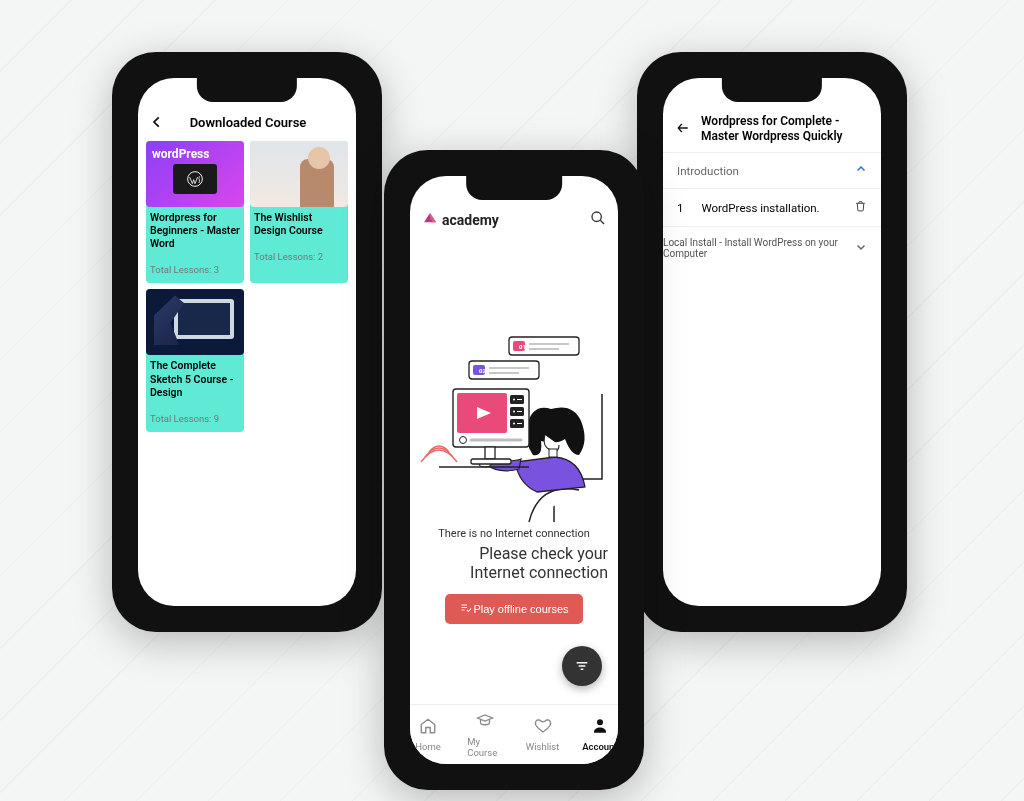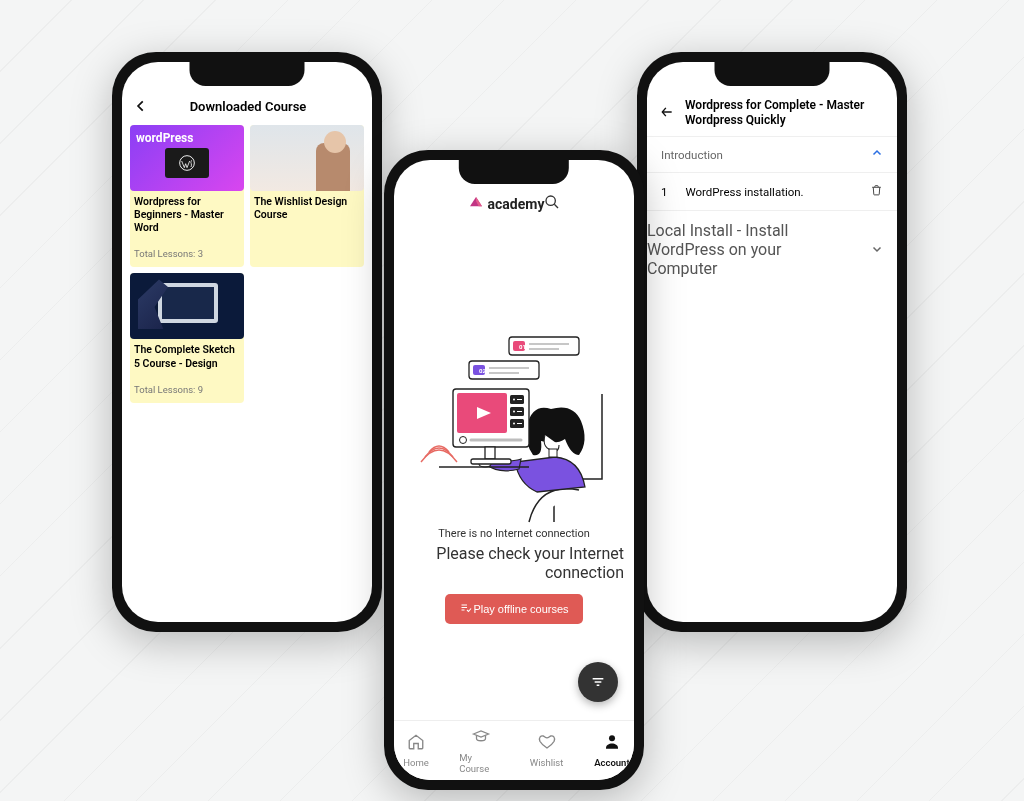--- a/index.html
+++ b/index.html
@@ -21,21 +21,21 @@
       rgba(0,0,0,0.03) 50px,
       rgba(0,0,0,0.03) 51px
     );
     pointer-events: none;
   }
 
   .phone {
     position: absolute;
     background: #111;
     border-radius: 44px;
-    padding: 10px;
+    padding: 26px;
     box-shadow: 0 10px 40px rgba(0,0,0,0.25);
   }
   .phone-inner {
     background: #fff;
     width: 100%;
     height: 100%;
     border-radius: 36px;
     overflow: hidden;
     position: relative;
   }
@@ -52,21 +52,21 @@
     z-index: 50;
   }
 
   
   .phone-left { left: 112px; top: 52px; width: 270px; height: 580px; }
   .screen1 { padding-top: 28px; }
   .hdr1 { display: flex; align-items: center; padding: 6px 12px 8px; }
   .back-ch { font-size: 18px; margin-right: 6px; }
   .hdr1 .title { flex: 1; text-align: center; font-weight: 600; font-size: 13px; margin-right: 18px; }
   .grid { display: grid; grid-template-columns: 1fr 1fr; gap: 6px; padding: 0 8px; }
-  .card { background: #fef9c3; border-radius: 4px; }
+  .card { background: #5eead4; border-radius: 4px; }
   .thumb { height: 66px; border-radius: 4px; overflow: hidden; position: relative; }
   .thumb-wp { background: linear-gradient(135deg, #8b3ff5, #d946ef); display: flex; align-items: center; justify-content: center; flex-direction: column; }
   .thumb-wp .wp-label { color: #fff; font-weight: 700; font-size: 12px; position: absolute; top: 6px; left: 6px; }
   .thumb-wp .wp-badge { width: 44px; height: 30px; background: #1a1a1a; border-radius: 3px; display: flex; align-items: center; justify-content: center; margin-top: 10px; }
   .thumb-wp .wp-badge svg { width: 16px; height: 16px; }
   .thumb-photo1 { background: linear-gradient(180deg,#dfe5ea,#f2e9e2); position: relative; }
   .thumb-photo1::before { content:""; position:absolute; right:14px; bottom:0; width:34px; height:48px; background:#b78a6d; border-radius:8px 8px 0 0; }
   .thumb-photo1::after { content:""; position:absolute; right:18px; top:6px; width:22px; height:22px; background:#e6c5a9; border-radius:50%; }
   .thumb-photo2 { background:#0b1a3a; position:relative; }
   .thumb-photo2 .mon { position:absolute; left:28px; top:10px; width:60px; height:40px; background:#cfd7e1; border-radius:3px; }
@@ -79,26 +79,26 @@
   .phone-right { left: 637px; top: 52px; width: 270px; height: 580px; }
   .screen3 { padding-top: 28px; }
   .hdr3 { display: flex; align-items: center; padding: 8px 12px; gap: 10px; }
   .hdr3 .arrow { font-size: 16px; }
   .hdr3 .title { font-size: 12px; font-weight: 600; line-height: 1.25; }
   .sec { display: flex; align-items: center; justify-content: space-between; padding: 10px 14px; font-size: 11.5px; color: #666; border-top: 1px solid #efefef; }
   .sec .chev { color: #2b6fe3; font-size: 12px; }
   .lesson { display: flex; align-items: center; justify-content: space-between; padding: 10px 14px; font-size: 11.5px; border-top: 1px solid #efefef; }
   .lesson .num { margin-right: 8px; }
   .lesson .del { color: #555; }
-  .sec2 { display: flex; align-items: center; justify-content: space-between; padding: 10px 14px 10px 0; font-size: 16px; color: #555; border-top: 1px solid #efefef; }
+  .sec2 { display: flex; align-items: center; justify-content: space-between; padding: 10px 14px 10px 0; font-size: 10px; color: #555; border-top: 1px solid #efefef; }
 
   
   .phone-center { left: 384px; top: 150px; width: 260px; height: 640px; z-index: 10; }
   .screen2 { padding-top: 28px; display: flex; flex-direction: column; height: 100%; }
-  .hdr2 { display: flex; align-items: center; justify-content: center; padding: 6px 12px 6px; }
+  .hdr2 { display: flex; align-items: center; justify-content: space-between; padding: 6px 12px 6px; }
   .brand { display: flex; align-items: center; gap: 4px; }
   .brand .logo { color: #d63384; font-weight: 900; font-size: 14px; }
   .brand .name { font-weight: 700; font-size: 14px; color: #222; }
   .srch { font-size: 15px; color: #333; }
 
   .illus-wrap { flex: 1; display: flex; flex-direction: column; align-items: center; justify-content: center; padding: 0 10px; }
   .illus { width: 210px; height: 210px; position: relative; }
 
   .msg1 { font-size: 11px; color: #333; margin-top: 0; text-align: center; }
   .msg2 { font-size: 16px; color: #333; margin-top: 4px; text-align: right; margin-left: 26px; }
@@ -138,20 +138,21 @@
                   <path d="M4 9l4 10 2-6 2 6 4-10M18 8c1 0 1 1 0 2-1 1 2 4 0 8" stroke="#fff" stroke-width="1.2" fill="none"></path>
                 </svg>
             </div>
           </div>
           <div class="ctitle">Wordpress for Beginners - Master Word</div>
           <div class="clessons">Total Lessons: 3</div>
         </div>
         <div class="card">
           <div class="thumb thumb-photo1"></div>
           <div class="ctitle">The Wishlist Design Course</div>
+          <div class="clessons">Total Lessons: 2</div>
         </div>
         <div class="card">
           <div class="thumb thumb-photo2">
             <div class="mon"></div>
               <div class="hand"></div>
           </div>
           <div class="ctitle">The Complete Sketch 5 Course - Design</div>
           <div class="clessons">Total Lessons: 9</div>
         </div>
       </div>

